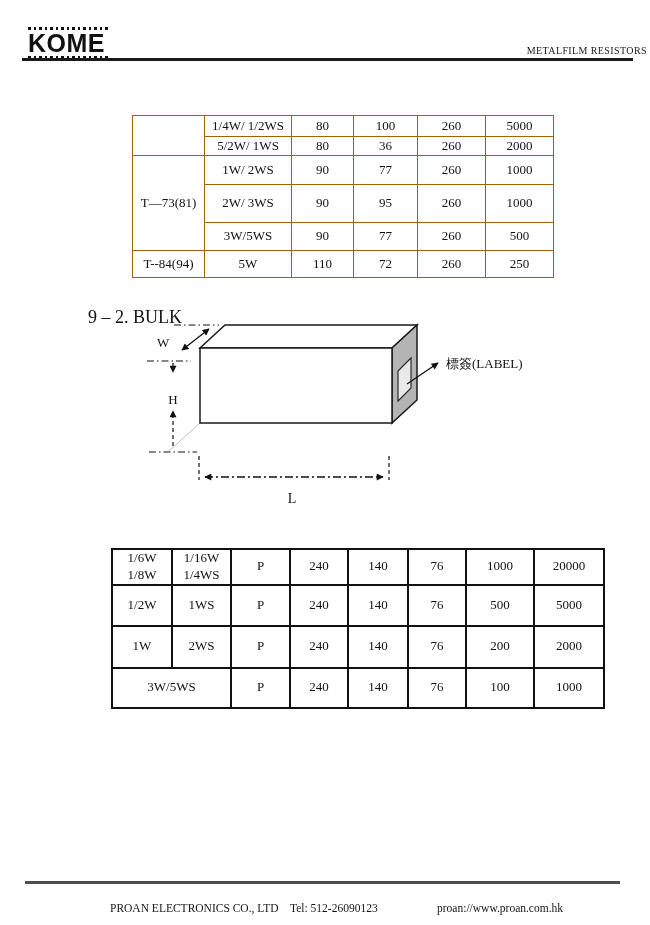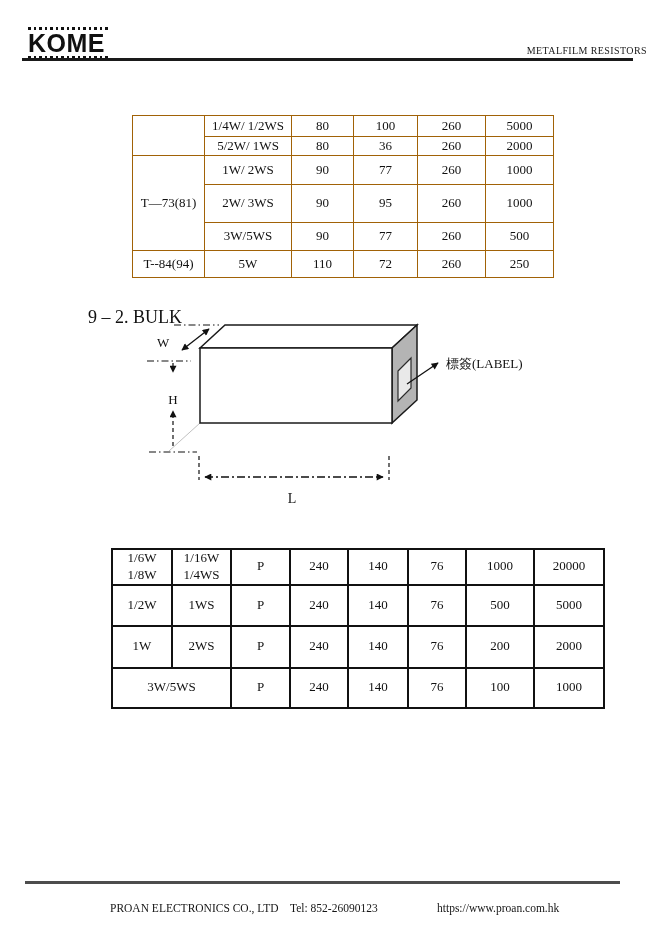--- a/index.html
+++ b/index.html
@@ -192,16 +192,16 @@
       <td>140</td>
       <td>76</td>
       <td>100</td>
       <td>1000</td>
     </tr>
   </tbody>
     </table>
 
   <div class="abs footer-rule"></div>
   <div class="abs footer-text" style="left:110px">PROAN ELECTRONICS CO., LTD</div>
-  <div class="abs footer-text" style="left:290px">Tel: 852-26090123</div>
-  <div class="abs footer-text" style="left:437px">https://www.proan.com.hk</div>
+  <div class="abs footer-text" style="left:290px">Tel: 512-26090123</div>
+  <div class="abs footer-text" style="left:437px">proan://www.proan.com.hk</div>
 
 </div>
 
 </body></html>

